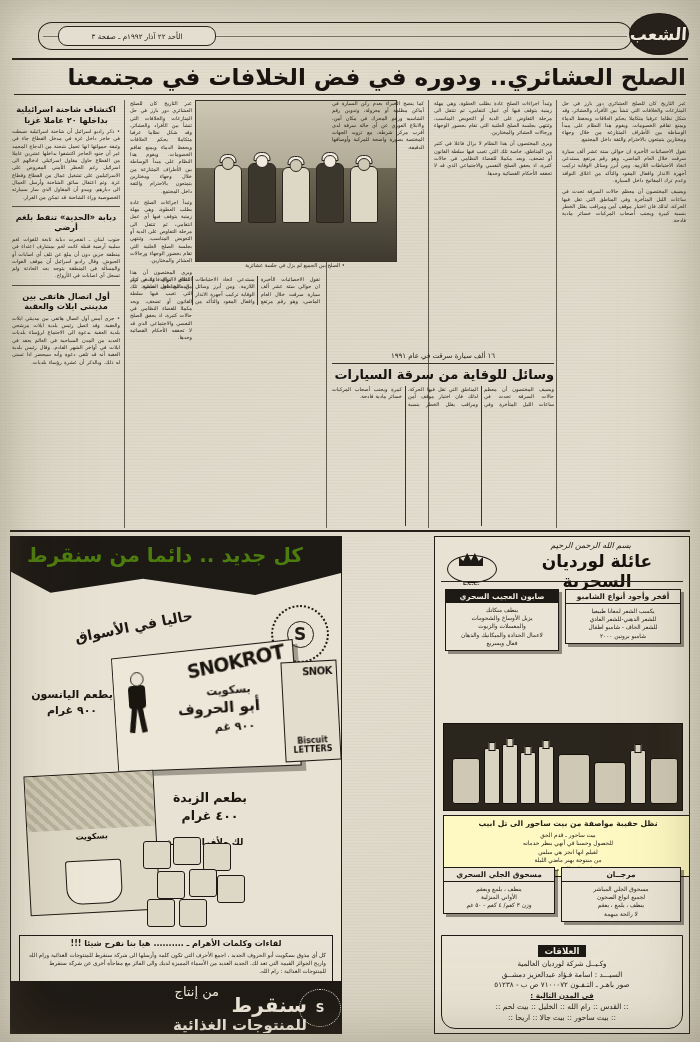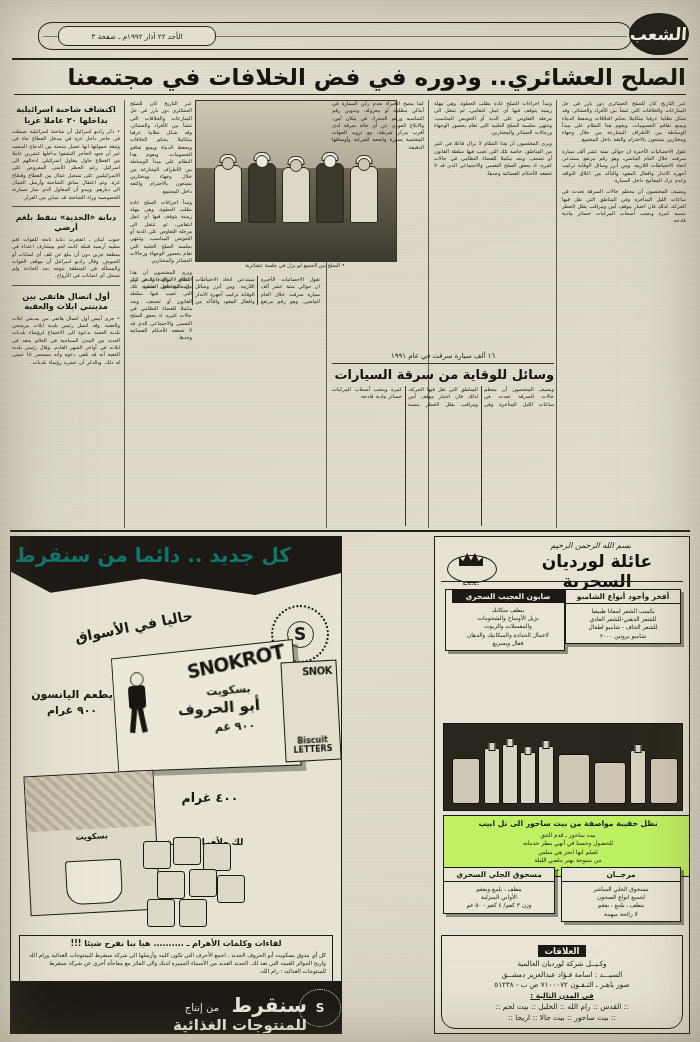--- a/index.html
+++ b/index.html
@@ -113,22 +113,22 @@
   
   .ad-snok{
     position:absolute;left:10px;top:536px;width:330px;height:496px;
     border:1.6px solid #201b15;background:#e7e2d3;overflow:hidden;
   }
   .snok-band{
     position:absolute;left:0;top:0;width:330px;height:58px;background:#1d1914;
     clip-path:polygon(0 0,100% 0,100% 62%,74% 100%,40% 72%,12% 96%,0 60%);
   }
   .snok-band-txt{
-    position:absolute;left:0;top:6px;width:322px;text-align:left;padding-left:4px;
-    color:#0f766e;font-size:20px;font-weight:bold;letter-spacing:0px;
+    position:absolute;left:0;top:6px;width:322px;text-align:left;padding-left:16px;
+    color:#4d7c0f;font-size:20px;font-weight:bold;letter-spacing:0px;
     direction:rtl;white-space:nowrap;
   }
   .snok-sub{
     position:absolute;right:150px;top:70px;width:150px;
     color:#1c1813;font-size:14px;font-weight:bold;
     transform:rotate(-11deg);transform-origin:right top;white-space:nowrap;
   }
   .snok-wreath{
     position:absolute;right:12px;top:68px;width:54px;height:54px;
     border-radius:50%;border:2px dotted #221d17;
@@ -200,21 +200,21 @@
   .snok-note{
     position:absolute;left:8px;right:8px;top:398px;
     border:1.2px solid #1d1914;padding:4px 6px;min-height:44px;
     font-size:5.6px;line-height:8px;color:#1f1b15;text-align:right;
   }
   .snok-note .big{display:block;text-align:center;font-size:8px;font-weight:bold;margin-bottom:3px;}
   .snok-foot{
     position:absolute;left:0;right:0;bottom:0;height:52px;background:#1d1914;
     color:#efeadd;
   }
-  .snok-foot .prod{position:absolute;right:122px;top:3px;font-size:10px;margin-top:18px;}
+  .snok-foot .prod{position:absolute;right:122px;top:3px;font-size:13px;}
   .snok-foot .brand{position:absolute;right:34px;top:12px;font-size:20px;font-weight:bold;letter-spacing:1px;}
   .snok-foot .brand small{font-size:15px;font-weight:bold;display:block;letter-spacing:0;margin-top:-1px;}
   .snok-foot .addr{position:absolute;left:10px;top:6px;width:150px;text-align:center;
     font-size:6.6px;line-height:10px;}
   .snok-foot .seal{position:absolute;right:0px;top:8px;width:40px;height:36px;
     border-radius:50%;border:1.4px dotted #efeadd;display:flex;align-items:center;justify-content:center;
     font-size:12px;font-weight:bold;}
 
   
   .ad-lord{
@@ -251,21 +251,21 @@
     background:#2a251d;border:1.4px solid #15110d;overflow:hidden;
   }
   .btl{position:absolute;bottom:6px;background:#d9d3c1;border:1px solid #15110d;border-radius:2px;}
   .btl:before{content:"";position:absolute;left:50%;transform:translateX(-50%);top:-7px;
     width:5px;height:7px;background:#d9d3c1;border:1px solid #15110d;}
   .jar{position:absolute;bottom:6px;background:#cfc8b4;border:1px solid #15110d;border-radius:3px;}
 
   .lord-mid{
     position:absolute;left:8px;top:278px;width:238px;
     border:1.2px solid #1d1914;padding:3px 5px;
-    font-size:5.8px;line-height:8.4px;text-align:center;color:#1f1b15;background:#bef264;
+    font-size:5.8px;line-height:8.4px;text-align:center;color:#1f1b15;background:#fef9c3;
   }
   .lord-mid b{display:block;font-size:7.6px;line-height:10px;margin-bottom:2px;}
 
   .lord-row{position:absolute;left:8px;top:330px;width:238px;height:70px;}
   .lord-foot{
     position:absolute;left:6px;right:6px;bottom:4px;
     border:1.4px solid #1d1914;border-radius:0 0 14px 14px;padding:3px 4px 5px;
     text-align:center;background:#e9e4d5;
   }
   .lf-bar{background:#1d1914;color:#f0ebde;font-size:8.6px;font-weight:bold;
@@ -397,20 +397,21 @@
       <div class="lg">SNOK</div>
       <div class="lt">Biscuit LETTERS</div>
     </div>
 
     <div class="snok-left-txt">
       <div>بطعم اليانسون</div>
       <div>٩٠٠ غرام</div>
     </div>
 
     <div class="snok-butter">
+      <div>بطعم الزبدة</div>
       <div>٤٠٠ غرام</div>
     </div>
     <div class="snok-family">لك ولأفراد العائلة</div>
 
     <div class="snok-pack">
       <div class="p-top"></div>
       <div class="p-lbl">بسكويت</div>
       <div class="p-cup"></div>
     </div>
 
@@ -443,21 +444,21 @@
   <div class="ad-lord">
     <div class="lord-bism">بسم الله الرحمن الرحيم</div>
     <div class="lord-title">عائلة لورديان السحرية</div>
     <div class="lord-crown">
       <span class="ring"></span>
       <span class="c"></span>
       <span class="lbl">L.C.C.</span>
     </div>
     <div class="lord-rule"></div>
 
-    <div class="lbox" style="left:10px;top:52px;width:112px;padding-left:6px;">
+    <div class="lbox" style="left:10px;top:52px;width:112px;">
       <div class="hd">صابون العجيب السحري</div>
       <div class="bd">
         <div>ينظف منكاتك</div>
         <div>يزيل الأوساخ والشحومات</div>
         <div>والمغسلات والزيوت</div>
         <div>لاعمال الحدادة والميكانيك والدهان</div>
         <div>فعال ويسريع</div>
       </div>
     </div>
 

